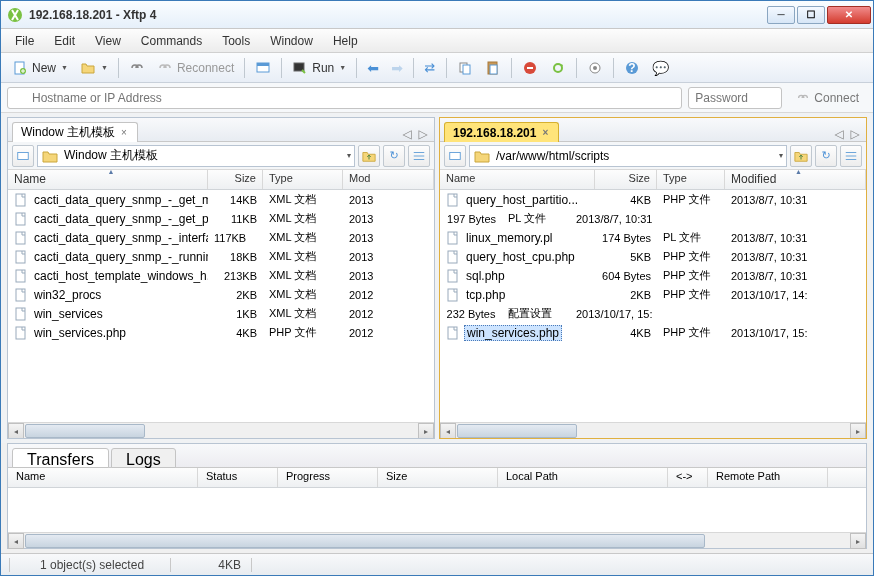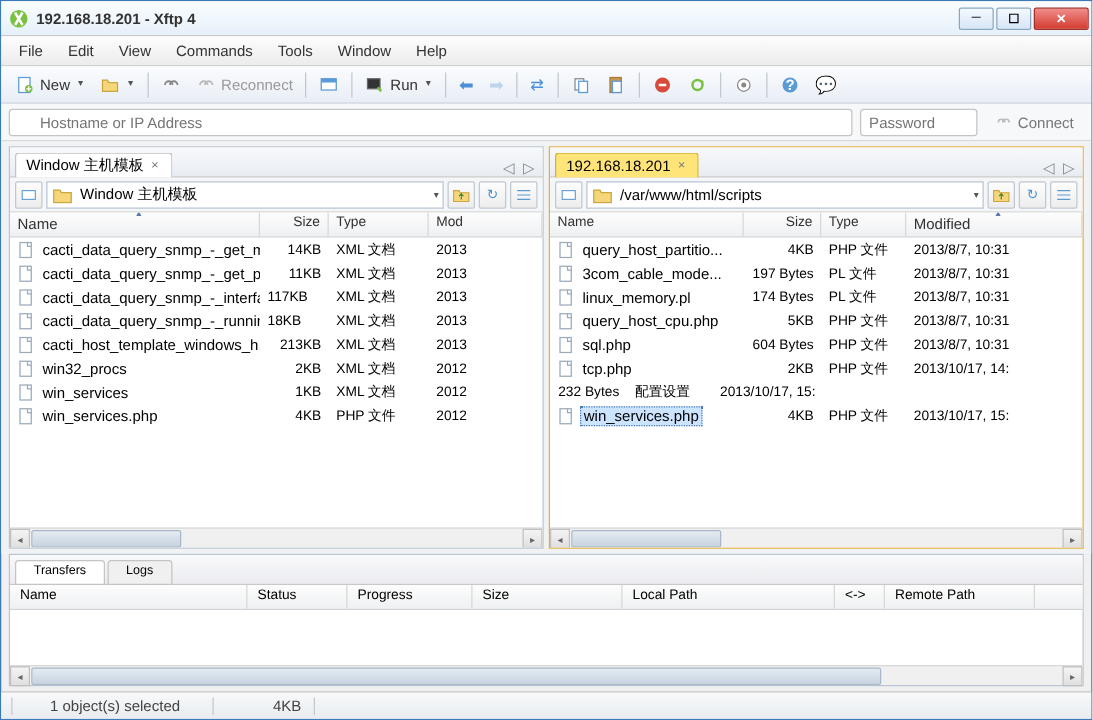--- a/index.html
+++ b/index.html
@@ -30,21 +30,21 @@
 .conn-cred { width: 94px; height: 22px; border: 1px solid #c4c4c4; border-radius: 3px; padding: 0 6px; color: #aaa; background: #fff; }
 .conn-btn { padding: 0 8px; height: 22px; color: #777; display: flex; align-items: center; gap: 4px; }
 
 .workspace { flex: 1; display: flex; gap: 4px; padding: 4px 6px 4px 6px; background: #f0f2f4; min-height: 0; }
 
 .pane { flex: 1; display: flex; flex-direction: column; border: 1px solid #b8c4d2; background: #fff; min-width: 0; }
 .pane.active { border-color: #e0b040; }
 
 .pane-tabs { height: 24px; background: linear-gradient(#f8f9fb, #e8ecf2); display: flex; align-items: flex-end; padding: 0 4px; border-bottom: 1px solid #c8c8c8; position: relative; }
 .pane-tab { height: 20px; padding: 0 10px 0 8px; background: #fff; border: 1px solid #c4c4c4; border-bottom: none; border-radius: 3px 3px 0 0; display: flex; align-items: center; gap: 6px; margin-bottom: -1px; font-size: 11px; }
-.pane-tab.highlight { background: #ffe47a; border-color: #d6b030; font-weight: normal; }
+.pane-tab.highlight { background: #ffe47a; border-color: #d6b030; font-weight: bold; }
 .tab-x { color: #777; font-size: 10px; cursor: default; }
 .pane-nav-arrows { margin-left: auto; display: flex; gap: 2px; color: #888; font-size: 9px; }
 .nav-ar { width: 14px; text-align: center; cursor: default; }
 
 .pathbar { height: 28px; display: flex; align-items: center; padding: 3px 4px; gap: 3px; background: #f4f6f8; border-bottom: 1px solid #d8d8d8; }
 .path-combo { flex: 1; height: 22px; border: 1px solid #b8c4d2; background: #fff; display: flex; align-items: center; padding: 0 4px; gap: 6px; position: relative; }
 .path-combo .folder-ic { width: 16px; height: 14px; }
 .path-combo-arrow { position: absolute; right: 3px; font-size: 8px; color: #555; }
 .pbtn { width: 22px; height: 22px; border: 1px solid #c0c8d0; border-radius: 2px; background: linear-gradient(#fdfdfd,#ededed); display: flex; align-items: center; justify-content: center; cursor: default; }
 
@@ -59,21 +59,21 @@
 .file-ic { width: 14px; height: 14px; vertical-align: -3px; margin-right: 4px; flex-shrink: 0; }
 .fname-cell { display: flex; align-items: center; }
 .fname-wrap { padding: 0 2px; }
 
 .hscroll { height: 16px; background: #f0f0f0; border-top: 1px solid #d8d8d8; position: relative; }
 .hscroll-thumb { position: absolute; height: 14px; top: 1px; background: linear-gradient(#e4eaf2,#c8d4e0); border: 1px solid #a8b8c8; border-radius: 2px; }
 .hscroll-ar { position: absolute; top: 0; width: 16px; height: 16px; display: flex; align-items: center; justify-content: center; font-size: 8px; color: #666; background: linear-gradient(#f4f4f4,#e0e0e0); border: 1px solid #c0c0c0; }
 
 .transfers { height: 106px; margin: 0 6px 4px 6px; border: 1px solid #b8c4d2; background: #fff; display: flex; flex-direction: column; }
 .tr-tabs { height: 24px; display: flex; align-items: flex-end; background: linear-gradient(#f8f9fb,#ececf0); border-bottom: 1px solid #c8c8c8; padding: 0 4px; }
-.tr-tab { height: 20px; padding: 2px 14px; border: 1px solid #c4c4c4; border-radius: 3px 3px 0 0; background: #fff; margin-bottom: -1px; margin-right: 2px; font-size: 10px; }
+.tr-tab { height: 20px; padding: 2px 14px; border: 1px solid #c4c4c4; border-radius: 3px 3px 0 0; background: #fff; margin-bottom: -1px; margin-right: 2px; font-size: 16px; }
 .tr-tab.inactive { background: #f0f0f0; }
 .tr-header { display: flex; height: 20px; background: linear-gradient(#fdfdfd,#eef0f2); border-bottom: 1px solid #d0d4d8; }
 .tr-header > div { border-right: 1px solid #d8d8d8; padding: 2px 8px; font-size: 11px; }
 .tr-body { flex: 1; }
 
 .statusbar { height: 22px; background: linear-gradient(#f8f9fb,#e8ecf0); border-top: 1px solid #c8c8c8; display: flex; align-items: center; padding: 0 8px; font-size: 11px; color: #444; }
 .statusbar > div { padding: 0 10px; }
 .status-sep { border-left: 1px solid #c8c8c8; height: 14px; }
 
 .folder-svg { fill: #f5d67a; stroke: #caa63c; }
@@ -303,21 +303,21 @@
               <div style="flex:1">2013</div>
             </div>
             <div class="fl-row">
               <div class="fname-cell" style="width:200px">
                 <svg class="file-ic" viewBox="0 0 14 14">
                   <rect x="2" y="1" width="9" height="12" fill="#fff" stroke="#9ab"></rect>
                   <path d="M8 1v3h3" fill="none" stroke="#9ab"></path>
                 </svg>
                 <span class="fname-wrap">cacti_data_query_snmp_-_runnin...</span>
               </div>
-              <div style="width:55px;text-align:left">18KB</div>
+              <div style="width:55px;text-align:right">18KB</div>
               <div style="width:80px">XML 文档</div>
               <div style="flex:1">2013</div>
             </div>
             <div class="fl-row">
               <div class="fname-cell" style="width:200px">
                 <svg class="file-ic" viewBox="0 0 14 14">
                   <rect x="2" y="1" width="9" height="12" fill="#fff" stroke="#9ab"></rect>
                   <path d="M8 1v3h3" fill="none" stroke="#9ab"></path>
                 </svg>
                 <span class="fname-wrap">cacti_host_template_windows_h...</span>
@@ -424,27 +424,20 @@
                   <rect x="2" y="1" width="9" height="12" fill="#fff" stroke="#9ab"></rect>
                   <path d="M8 1v3h3" fill="none" stroke="#9ab"></path>
                 </svg>
                 <span class="fname-wrap">query_host_partitio...</span>
               </div>
               <div style="width:62px;text-align:right">4KB</div>
               <div style="width:68px">PHP 文件</div>
               <div style="flex:1">2013/8/7, 10:31</div>
             </div>
             <div class="fl-row">
-              <div class="fname-cell" style="width:155px">
-                <svg class="file-ic" viewBox="0 0 14 14">
-                  <rect x="2" y="1" width="9" height="12" fill="#fff" stroke="#9ab"></rect>
-                  <path d="M8 1v3h3" fill="none" stroke="#9ab"></path>
-                </svg>
-                <span class="fname-wrap">3com_cable_mode...</span>
-              </div>
               <div style="width:62px;text-align:right">197 Bytes</div>
               <div style="width:68px">PL 文件</div>
               <div style="flex:1">2013/8/7, 10:31</div>
             </div>
             <div class="fl-row">
               <div class="fname-cell" style="width:155px">
                 <svg class="file-ic" viewBox="0 0 14 14">
                   <rect x="2" y="1" width="9" height="12" fill="#fff" stroke="#9ab"></rect>
                   <path d="M8 1v3h3" fill="none" stroke="#9ab"></path>
                 </svg>

